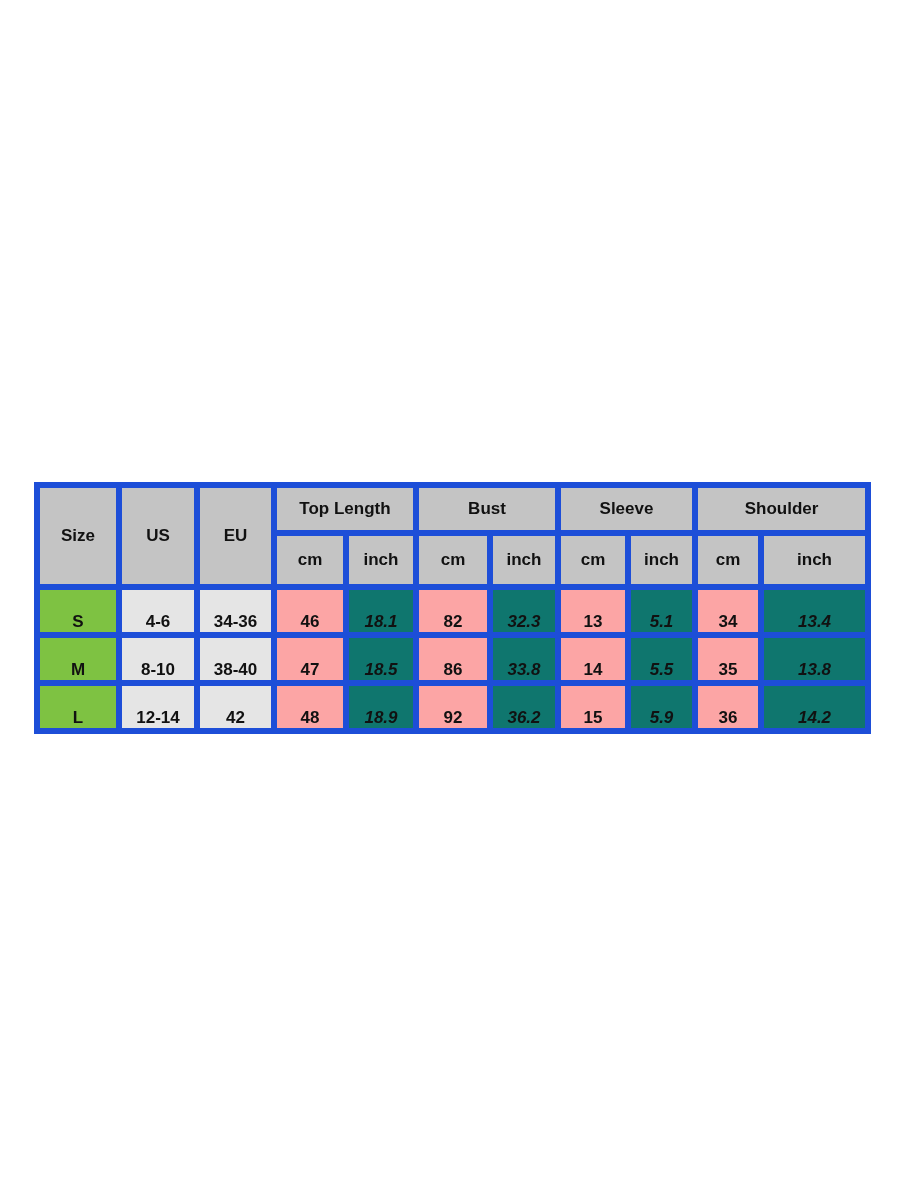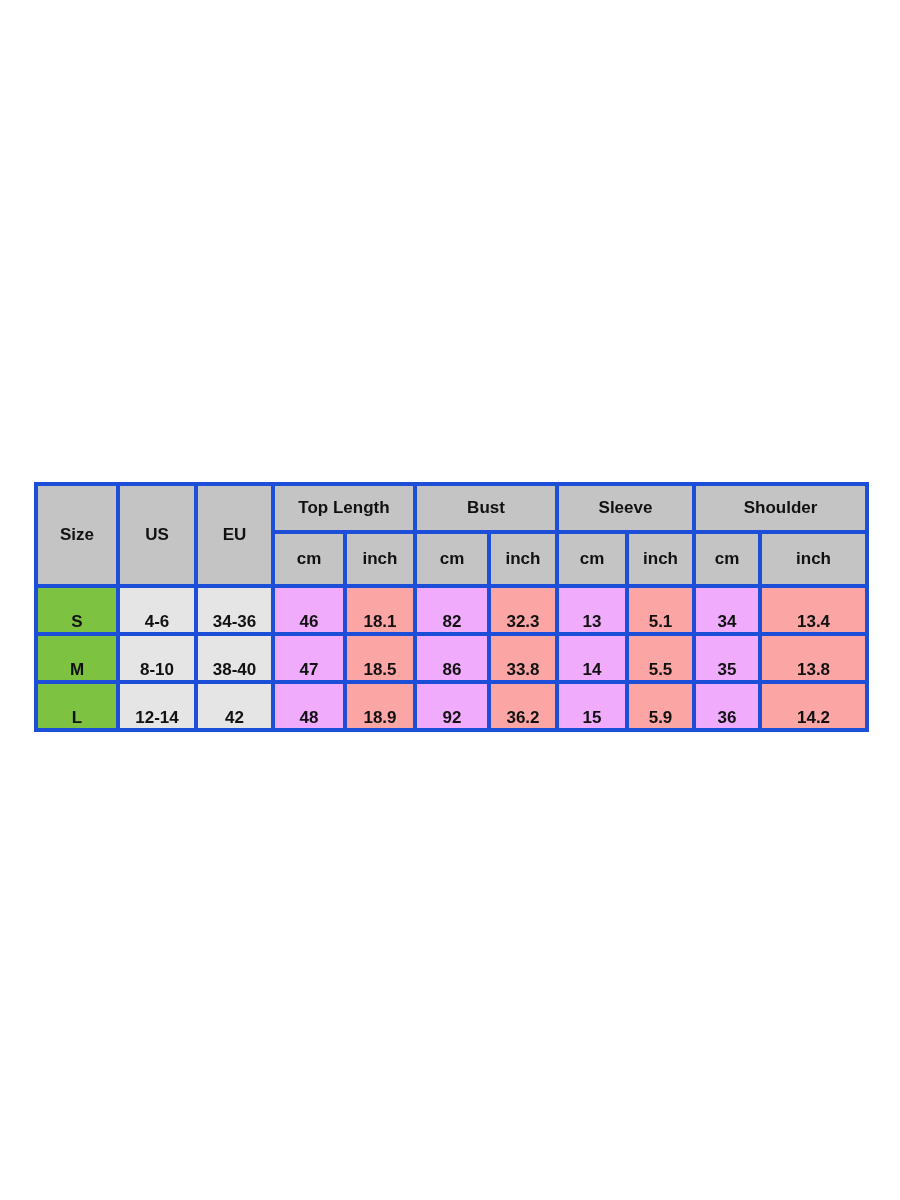--- a/index.html
+++ b/index.html
@@ -26,21 +26,21 @@
   table.size-chart {
     border-collapse: collapse;
     table-layout: fixed;
     width: 831px;
     height: 241px;
     border: 2px solid #1a1a1a;
     color: #111111;
   }
 
   table.size-chart td {
-    border: 4px solid #1d4ed8;
+    border: 6px solid #1d4ed8;
     text-align: center;
     padding: 0;
     font-size: 17px;
     font-weight: bold;
     line-height: 1.1;
   }
 
   
   td.hd {
     background: #c4c4c4;
@@ -67,28 +67,29 @@
     background: #7ec242;
     vertical-align: bottom;
     padding-bottom: 4px;
   }
   td.c-intl {
     background: #e5e5e5;
     vertical-align: bottom;
     padding-bottom: 4px;
   }
   td.c-cm {
-    background: #f0abfc;
+    background: #fca5a5;
     vertical-align: bottom;
     padding-bottom: 4px;
   }
   td.c-inch {
-    background: #fca5a5;
+    background: #0f766e;
     vertical-align: bottom;
     padding-bottom: 4px;
+    font-style: italic;
   }
 
   
   col.w-size   { width: 82px; }
   col.w-us     { width: 78px; }
   col.w-eu     { width: 77px; }
   col.w-tl-cm  { width: 72px; }
   col.w-tl-in  { width: 70px; }
   col.w-bu-cm  { width: 74px; }
   col.w-bu-in  { width: 68px; }

